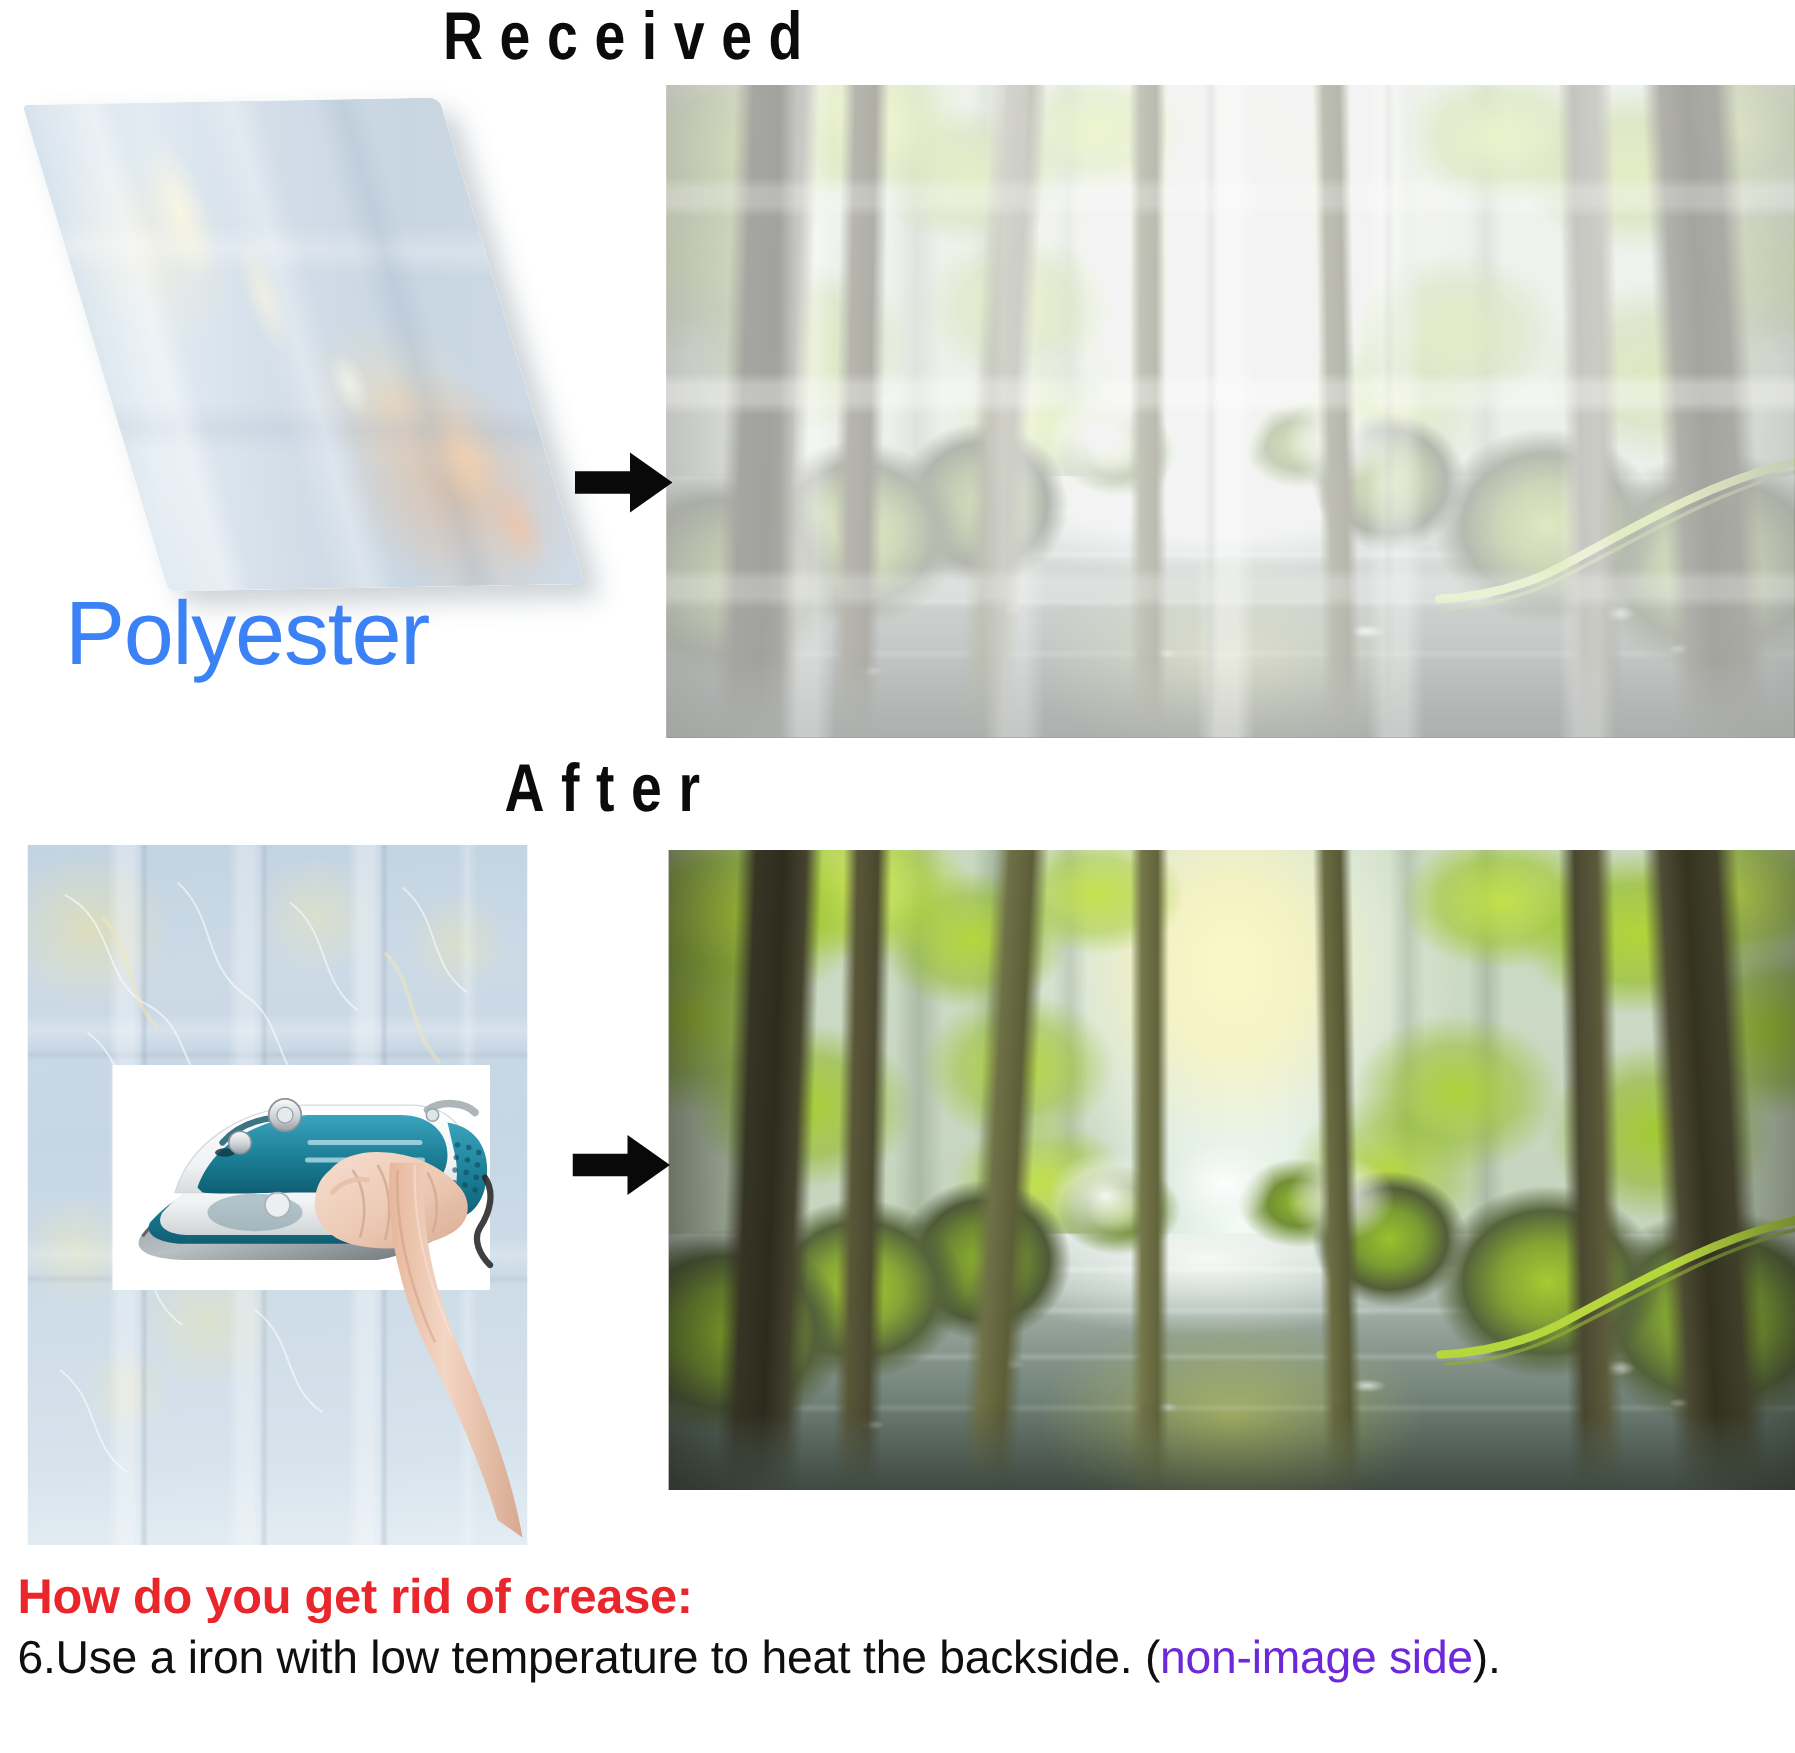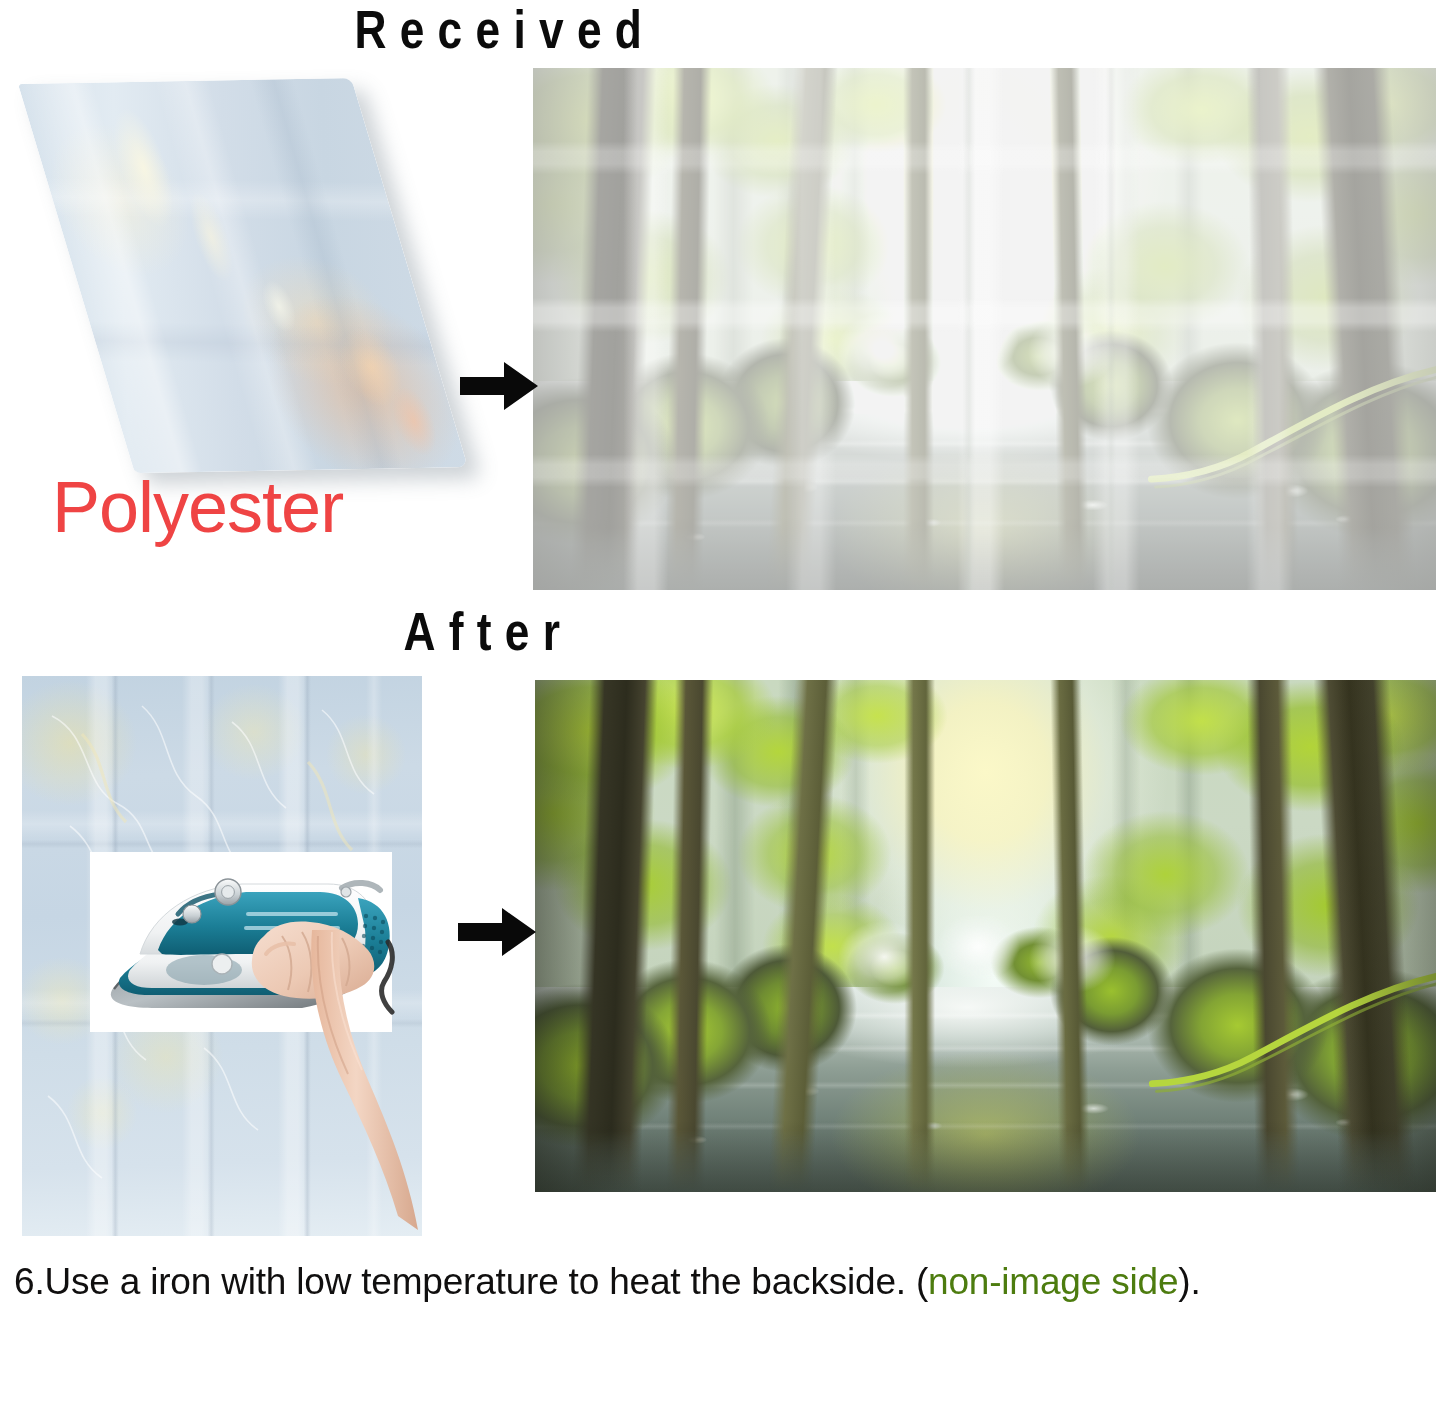--- a/index.html
+++ b/index.html
@@ -13,21 +13,21 @@
     font-family:"Liberation Sans Narrow","Liberation Sans",sans-serif;
     font-weight:bold;color:#0b0b0b;letter-spacing:.30em;
     font-size:54px;line-height:1;transform:scaleX(.82);
     transform-origin:center center;white-space:nowrap;
   }
   #received-title{left:0;top:2px;width:1436px;text-align:center;padding-right:520px;box-sizing:border-box;}
   #after-title{left:0;top:604px;width:1436px;text-align:center;padding-right:560px;box-sizing:border-box;}
 
   
   #polyester-label{
-    left:52px;top:466px;font-size:72px;font-weight:400;color:#ef4444;
+    left:52px;top:466px;font-size:72px;font-weight:400;color:#3b82f6;
     letter-spacing:-1px;white-space:nowrap;z-index:6;
     font-family:"Liberation Sans",sans-serif;
   }
 
   
   .arrow{z-index:5;}
   .arrow svg{display:block;}
   #arrow-received{left:460px;top:360px;}
   #arrow-after{left:458px;top:906px;}
 
@@ -269,21 +269,21 @@
     font-family:"Liberation Sans Narrow","Liberation Sans",sans-serif;
   }
   #instr-heading{
     font-size:39px;font-weight:bold;color:#e8262c;line-height:1.12;
     letter-spacing:-.2px;white-space:nowrap;
   }
   .instr-line{
     font-size:37px;font-weight:400;color:#100f0f;line-height:1.30;
     letter-spacing:-.2px;white-space:nowrap;margin-top:2px;
   }
-  .rd{color:#4d7c0f;}
+  .rd{color:#6d28d9;}
 </style>
 </head>
 <body>
 
 <div class="abs sect-title" id="received-title">Received</div>
 
 <div class="abs" id="folded-fabric">
   <div class="sheet"></div>
 </div>
 
@@ -481,18 +481,19 @@
   <div class="f-vine">
     <svg viewBox="0 0 300 160" preserveAspectRatio="none" aria-hidden="true">
       <path d="M300 20 C235 36 180 70 120 104 C92 120 60 130 22 132" fill="none" stroke="#b6d63e" stroke-width="7" stroke-linecap="round"></path>
       <path d="M300 28 C240 44 186 78 126 110 C98 126 64 138 26 140" fill="none" stroke="#8fae36" stroke-width="3" stroke-linecap="round" opacity=".7"></path>
     </svg>
   </div>
   <div class="layer f-vignette"></div>
 </div>
 
 <div class="abs" id="instructions">
+  <div class="instr-font" id="instr-heading">How do you get rid of crease:</div>
 
   <div class="instr-font instr-line">
     <span>6.Use a iron with low temperature to heat the backside. (</span><span class="rd">non-image side</span><span>).</span>
   </div>
 
 </div>
 
 </body></html>

